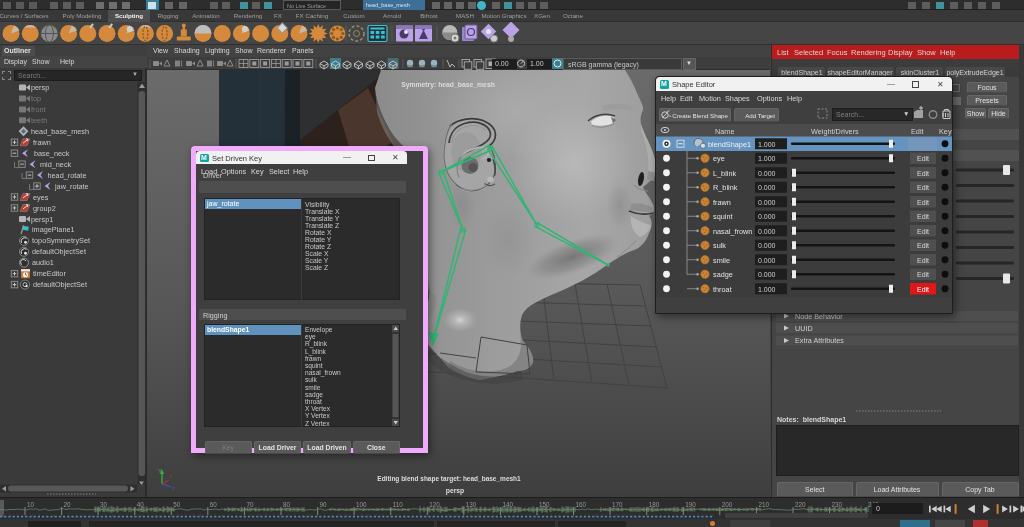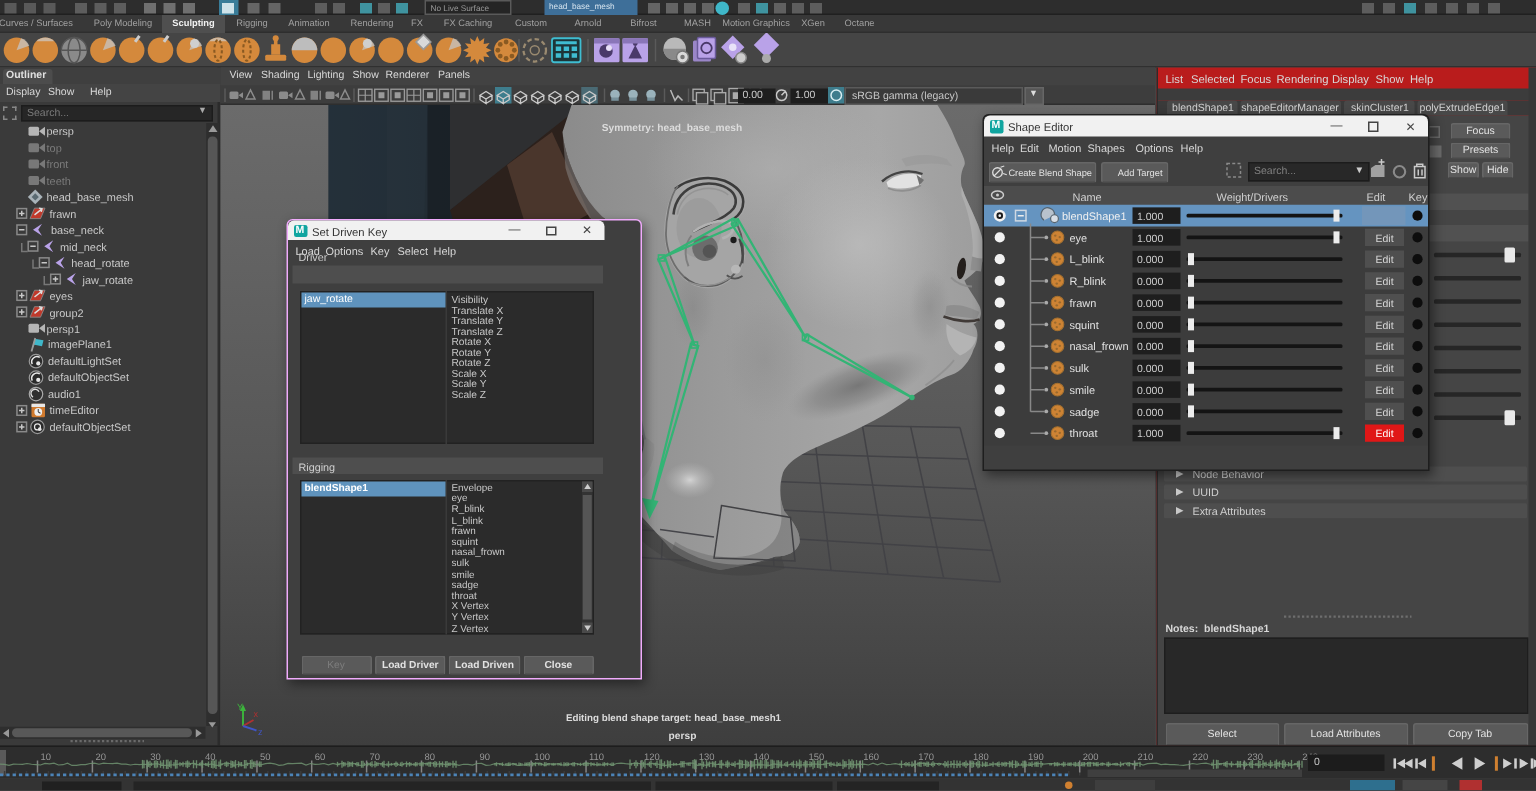--- a/index.html
+++ b/index.html
@@ -247,21 +247,21 @@
 <div class="txt" style="left:31px;top:81.9px;font-size:7.3px;color:#c8c8c8">head_base_mesh</div>
 <div class="txt" style="left:33px;top:92.8px;font-size:7.3px;color:#c8c8c8">frawn</div>
 <div class="txt" style="left:34px;top:103.8px;font-size:7.3px;color:#c8c8c8">base_neck</div>
 <div class="txt" style="left:40px;top:114.7px;font-size:7.3px;color:#c8c8c8">mid_neck</div>
 <div class="txt" style="left:47.5px;top:125.7px;font-size:7.3px;color:#c8c8c8">head_rotate</div>
 <div class="txt" style="left:55px;top:136.7px;font-size:7.3px;color:#c8c8c8">jaw_rotate</div>
 <div class="txt" style="left:33px;top:147.6px;font-size:7.3px;color:#c8c8c8">eyes</div>
 <div class="txt" style="left:33px;top:158.5px;font-size:7.3px;color:#c8c8c8">group2</div>
 <div class="txt" style="left:31px;top:169.5px;font-size:7.3px;color:#c8c8c8">persp1</div>
 <div class="txt" style="left:32px;top:180.4px;font-size:7.3px;color:#c8c8c8">imagePlane1</div>
-<div class="txt" style="left:32px;top:191.4px;font-size:7.3px;color:#c8c8c8">defaultLightSet</div>
+<div class="txt" style="left:32px;top:191.4px;font-size:7.3px;color:#c8c8c8">topoSymmetrySet</div>
 <div class="txt" style="left:32px;top:202.3px;font-size:7.3px;color:#c8c8c8">defaultObjectSet</div>
 <div class="txt" style="left:32px;top:213.3px;font-size:7.3px;color:#c8c8c8">audio1</div>
 <div class="txt" style="left:33px;top:224.2px;font-size:7.3px;color:#c8c8c8">timeEditor</div>
 <div class="txt" style="left:33px;top:235.2px;font-size:7.3px;color:#c8c8c8">defaultObjectSet</div>
 </div>
 <div class="abs" style="left:147px;top:45px;width:623px;height:452px;background:#414141">
 <div class="abs" style="left:0;top:0;width:623px;height:12px;background:#424242"></div>
 <div class="txt" style="left:6px;top:2px;font-size:7px;color:#d8d8d8">View</div>
 <div class="txt" style="left:27px;top:2px;font-size:7px;color:#d8d8d8">Shading</div>
 <div class="txt" style="left:58px;top:2px;font-size:7px;color:#d8d8d8">Lighting</div>
@@ -518,21 +518,21 @@
         <text x="23" y="298.0" font-size="7.2" fill="#d0d0d0" font-family="Liberation Sans">Extra Attributes</text>
         <line x1="84" y1="366" x2="169" y2="366" stroke="#6e6e6e" stroke-width="1.5" stroke-dasharray="1.5,1.5"></line>
       </svg>
 <div class="txt" style="left:5px;top:371px;font-size:7px;font-weight:bold;color:#d8d8d8">Notes:&nbsp; blendShape1</div>
 <div class="abs" style="left:4px;top:380px;width:243px;height:51px;background:#282828;border:1px solid #1e1e1e"></div>
 <div class="btn" style="left:4.5px;top:436.5px;width:76.5px;height:15px;font-size:7px;line-height:14px">Select</div>
 <div class="btn" style="left:83.5px;top:436.5px;width:83px;height:15px;font-size:7px;line-height:14px">Load Attributes</div>
 <div class="btn" style="left:169.5px;top:436.5px;width:77px;height:15px;font-size:7px;line-height:14px">Copy Tab</div>
 <div class="abs" style="left:247px;top:0;width:6px;height:452px;background:#383838"></div>
 </div>
-<div class="abs" style="left:191px;top:146px;width:237px;height:307px;background:#3f3f3f;border:1px solid #f0abfc;border-radius:4px 4px 0 0;box-shadow:2px 3px 8px rgba(0,0,0,0.45)">
+<div class="abs" style="left:191px;top:146px;width:237px;height:307px;background:#3f3f3f;border:5px solid #f0abfc;border-radius:4px 4px 0 0;box-shadow:2px 3px 8px rgba(0,0,0,0.45)">
 <div class="winTitle" style="left:0;top:0;width:211px;height:13px"></div>
 <div class="abs" style="left:4px;top:2.5px;width:8.5px;height:8.5px;background:#10a5a0;border-radius:1.5px"></div>
 <div class="txt" style="left:5px;top:2.5px;font-size:7px;color:#fff;font-weight:bold">M</div>
 <div class="txt" style="left:16px;top:2.5px;font-size:7.5px;color:#333">Set Driven Key</div>
 <div class="txt" style="left:147px;top:1px;font-size:8px;color:#444">—</div>
 <div class="abs" style="left:172px;top:3.5px;width:6.5px;height:6.5px;border:1px solid #444"></div>
 <div class="txt" style="left:196px;top:2px;font-size:8px;color:#444">✕</div>
 <div class="txt" style="left:5px;top:15.5px;font-size:7.3px;color:#d8d8d8">Load</div>
 <div class="txt" style="left:25px;top:15.5px;font-size:7.3px;color:#d8d8d8">Options</div>
 <div class="txt" style="left:55px;top:15.5px;font-size:7.3px;color:#d8d8d8">Key</div>

